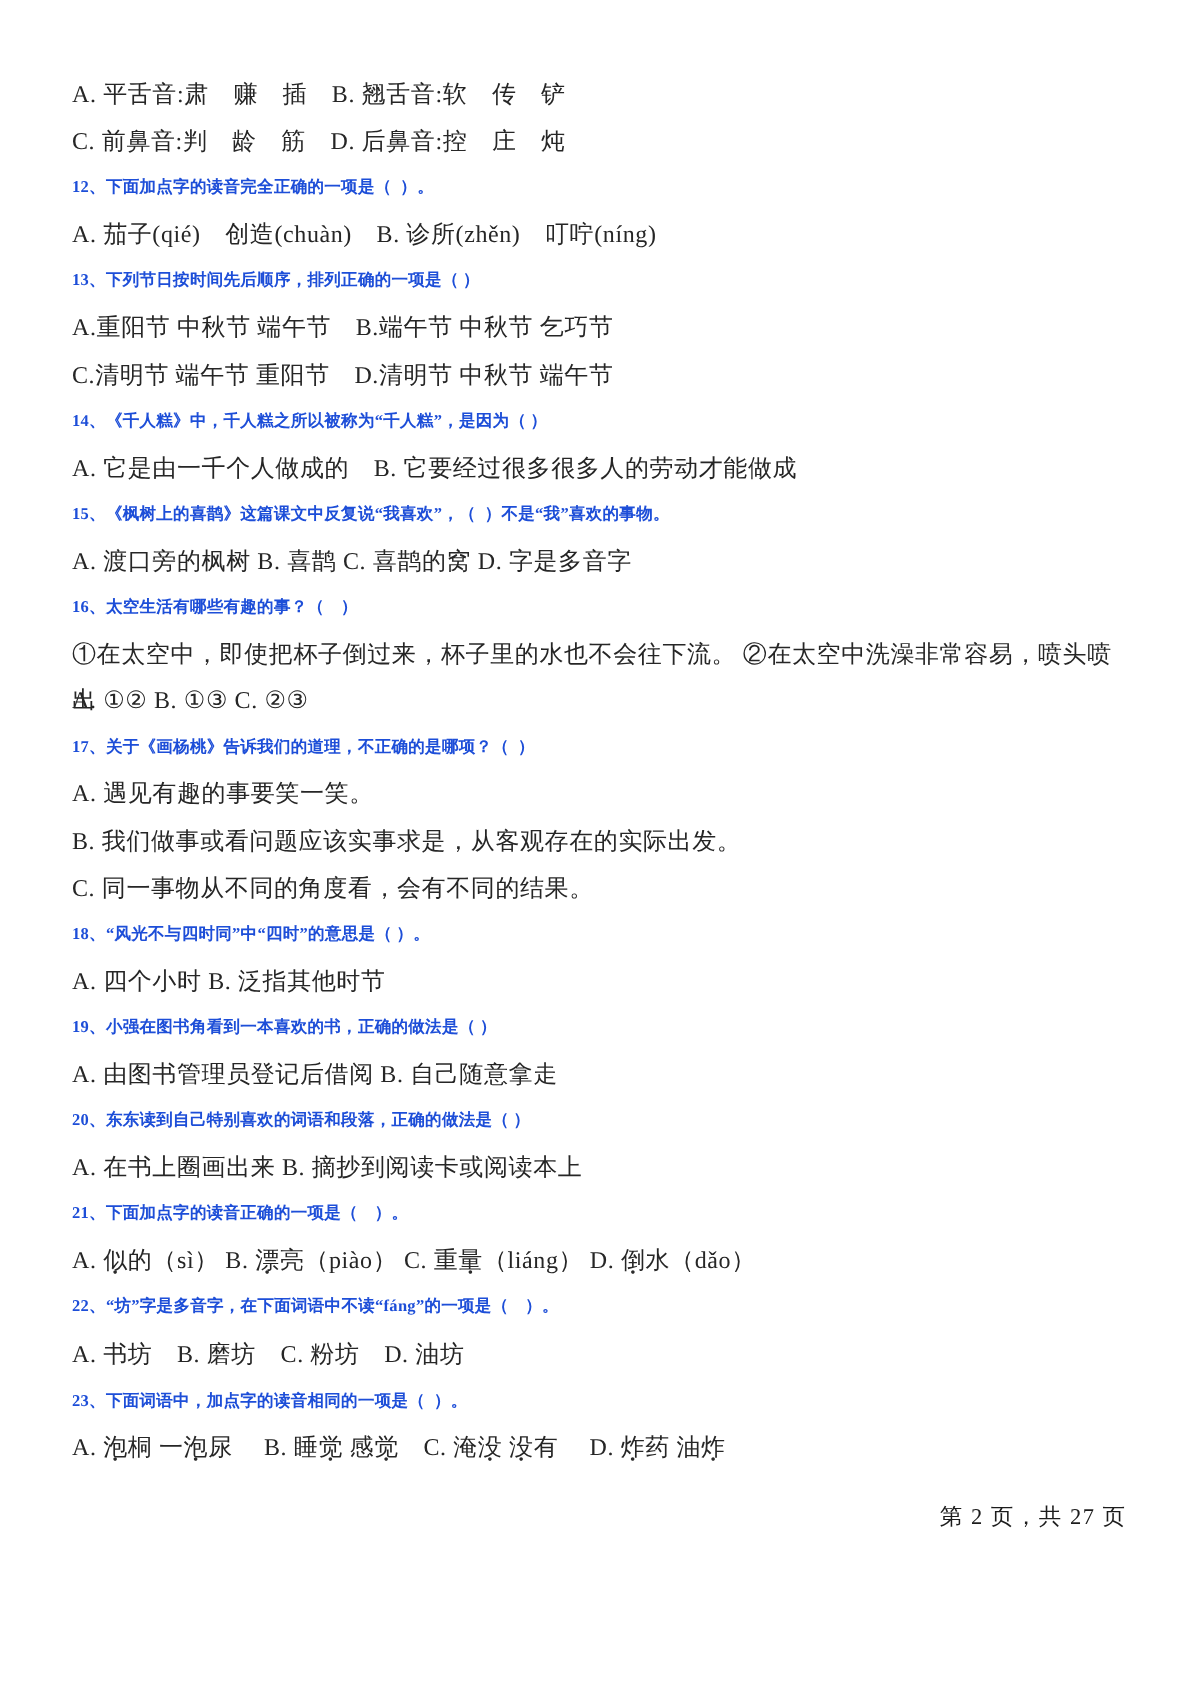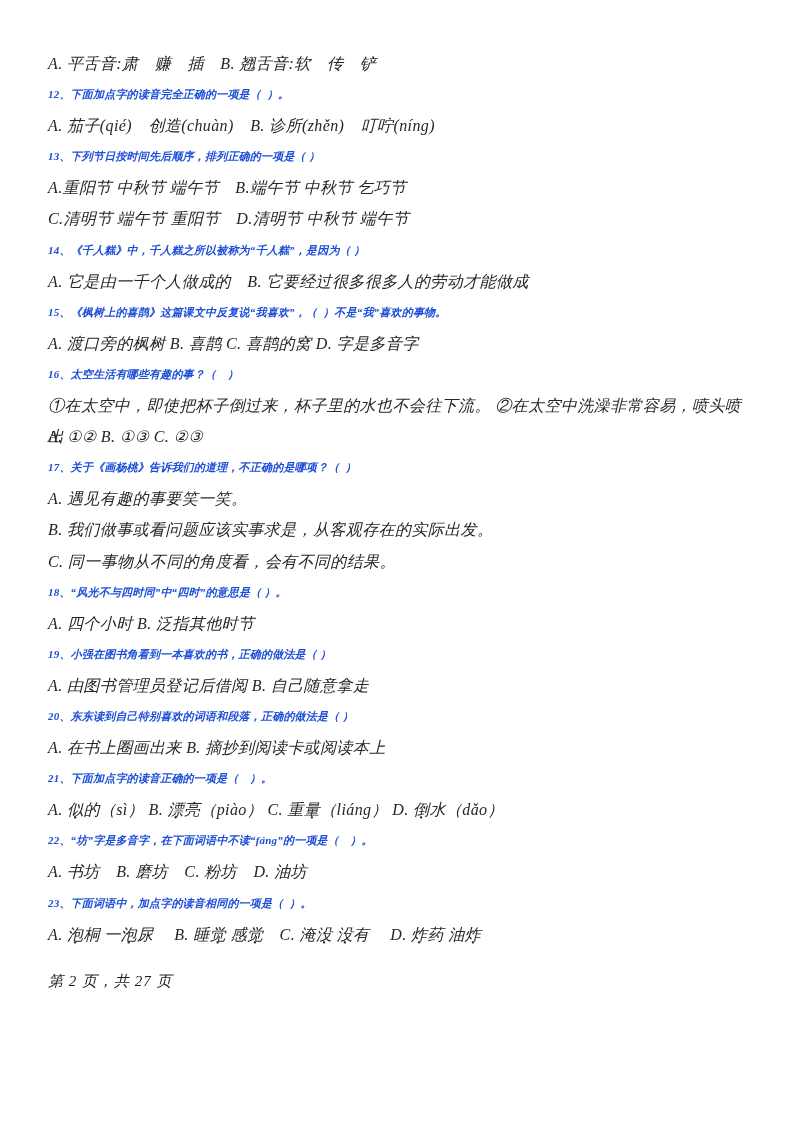--- a/index.html
+++ b/index.html
@@ -13,21 +13,20 @@
     font-family: "Liberation Serif", "DejaVu Serif", serif;
     color: #1f1f1f;
     overflow: hidden;
   }
   .doc {
     box-sizing: border-box;
     width: 793px;
     height: 1122px;
     padding: 48px 42px 0 48px;
     background: #ffffff;
-    font-style: italic;
   }
   p.line {
     margin: 0;
     height: 31.1px;
     line-height: 31.1px;
     font-size: 16px;
     letter-spacing: 0.4px;
     white-space: pre-wrap;
     color: #262626;
   }
@@ -45,32 +44,33 @@
     position: absolute;
     left: 50%;
     transform: translateX(-50%);
     bottom: -5px;
     font-size: 10px;
     line-height: 1;
     color: #2b2b2b;
   }
   .footer {
     margin-top: 23px;
-    text-align: left;
+    text-align: right;
     font-size: 15px;
     letter-spacing: 1px;
     color: #1c1c1c;
     line-height: 16px;
   }
 </style>
 </head>
 <body>
 
 <div class="doc">
   <p class="line">A. 平舌音:肃　赚　插　B. 翘舌音:软　传　铲</p>
+  <p class="line">C. 前鼻音:判　龄　筋　D. 后鼻音:控　庄　炖</p>
 
   <p class="line head">12、下面加点字的读音完全正确的一项是（  ）。</p>
   <p class="line">A. 茄子(qié)　创造(chuàn)　B. 诊所(zhěn)　叮咛(níng)</p>
 
   <p class="line head">13、下列节日按时间先后顺序，排列正确的一项是（ ）</p>
   <p class="line">A.重阳节 中秋节 端午节　B.端午节 中秋节 乞巧节</p>
   <p class="line">C.清明节 端午节 重阳节　D.清明节 中秋节 端午节</p>
 
   <p class="line head">14、《千人糕》中，千人糕之所以被称为“千人糕”，是因为（ ）</p>
   <p class="line">A. 它是由一千个人做成的　B. 它要经过很多很多人的劳动才能做成</p>

